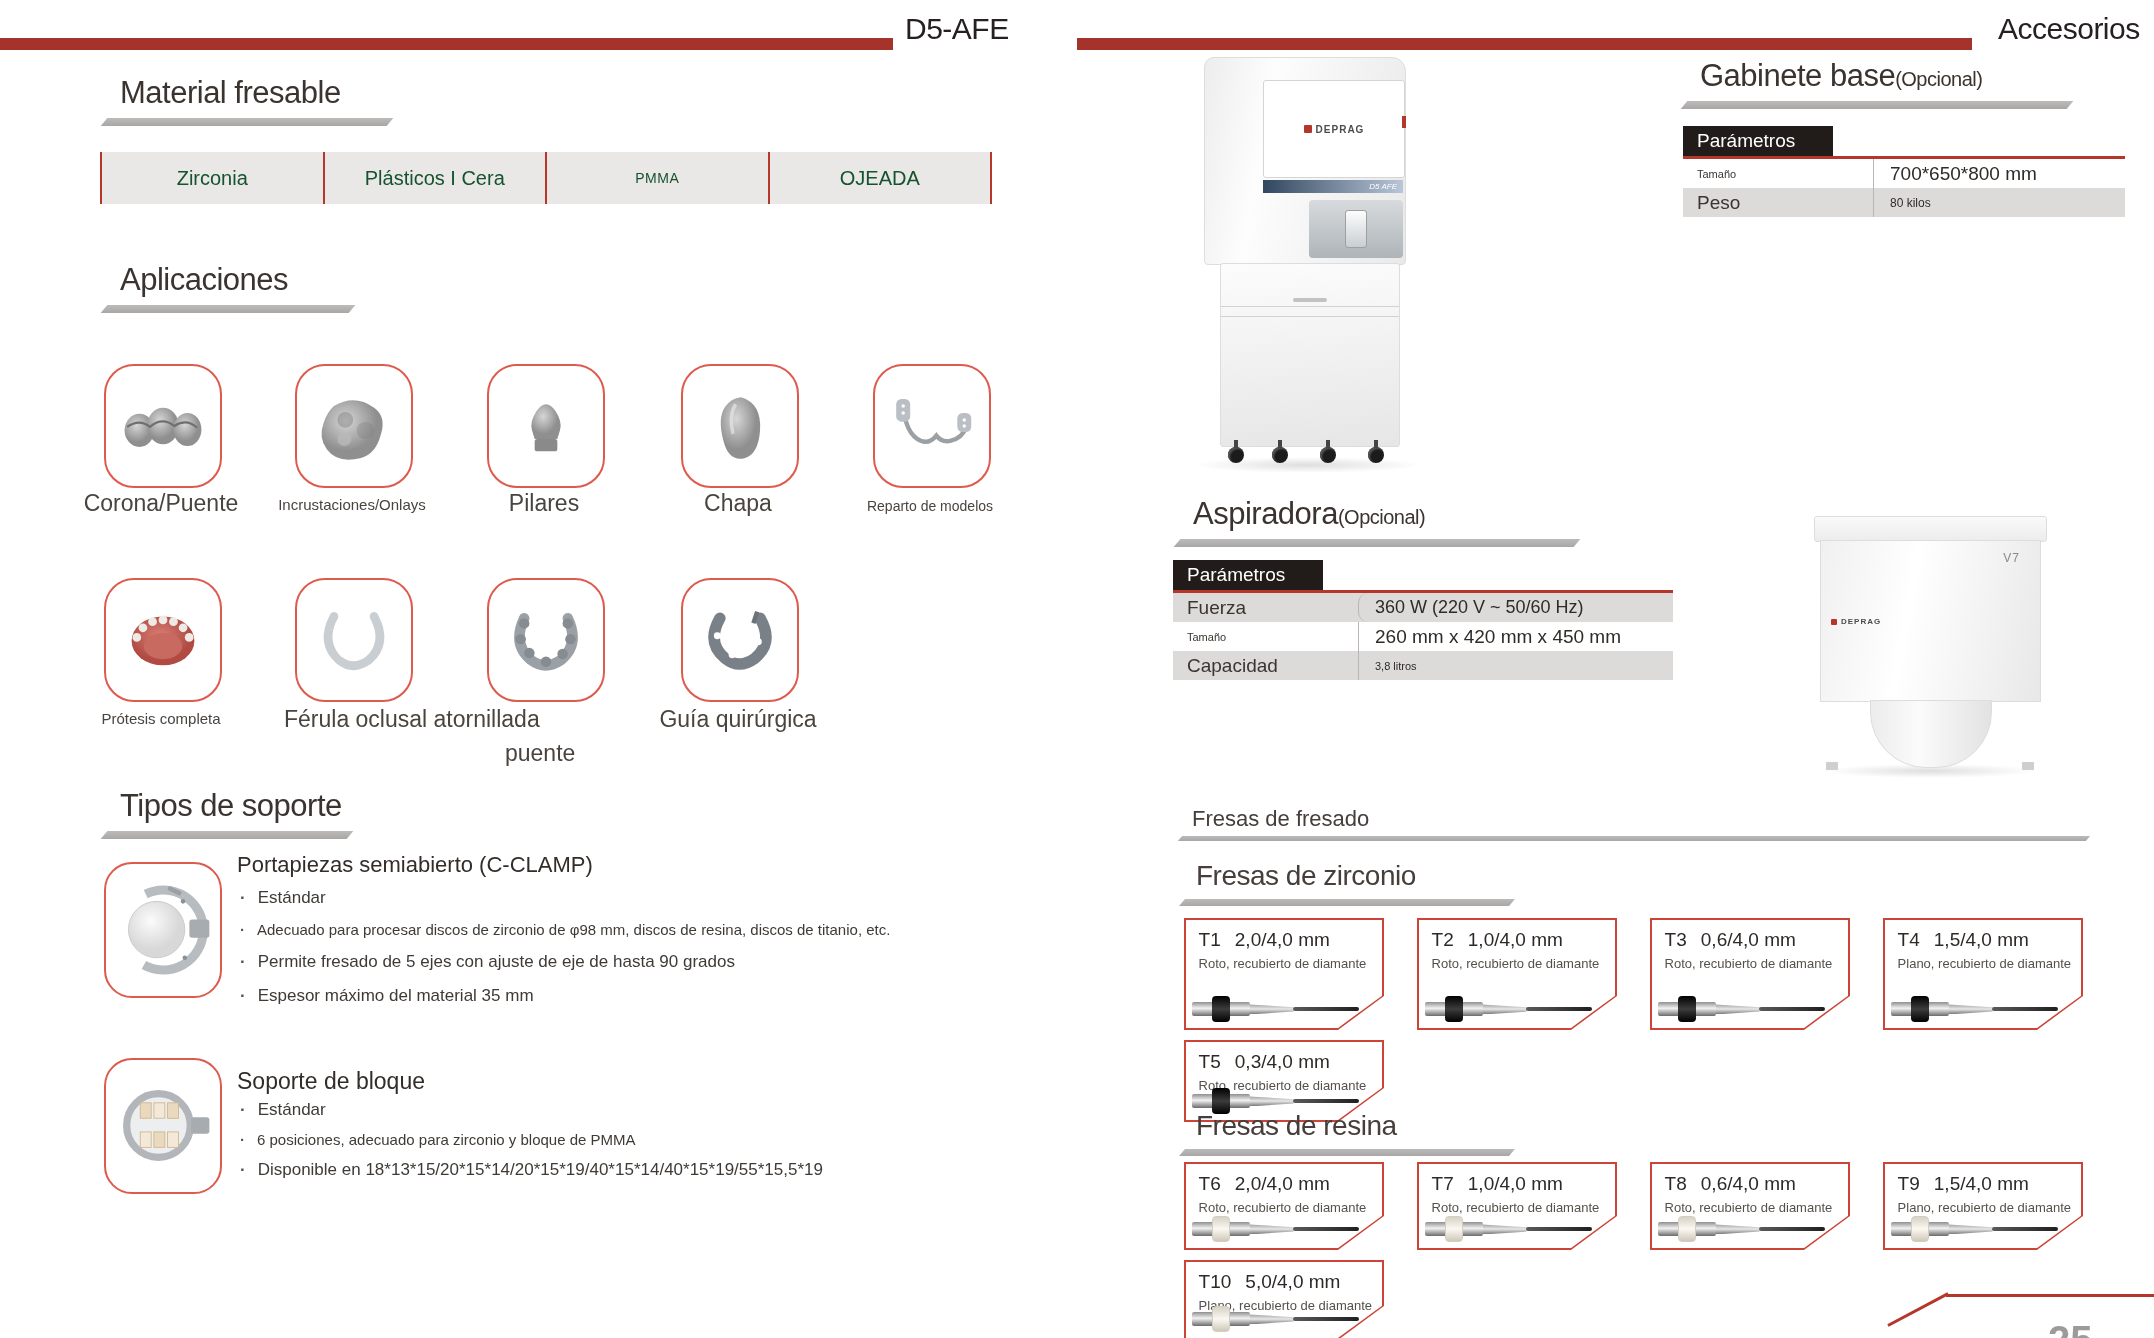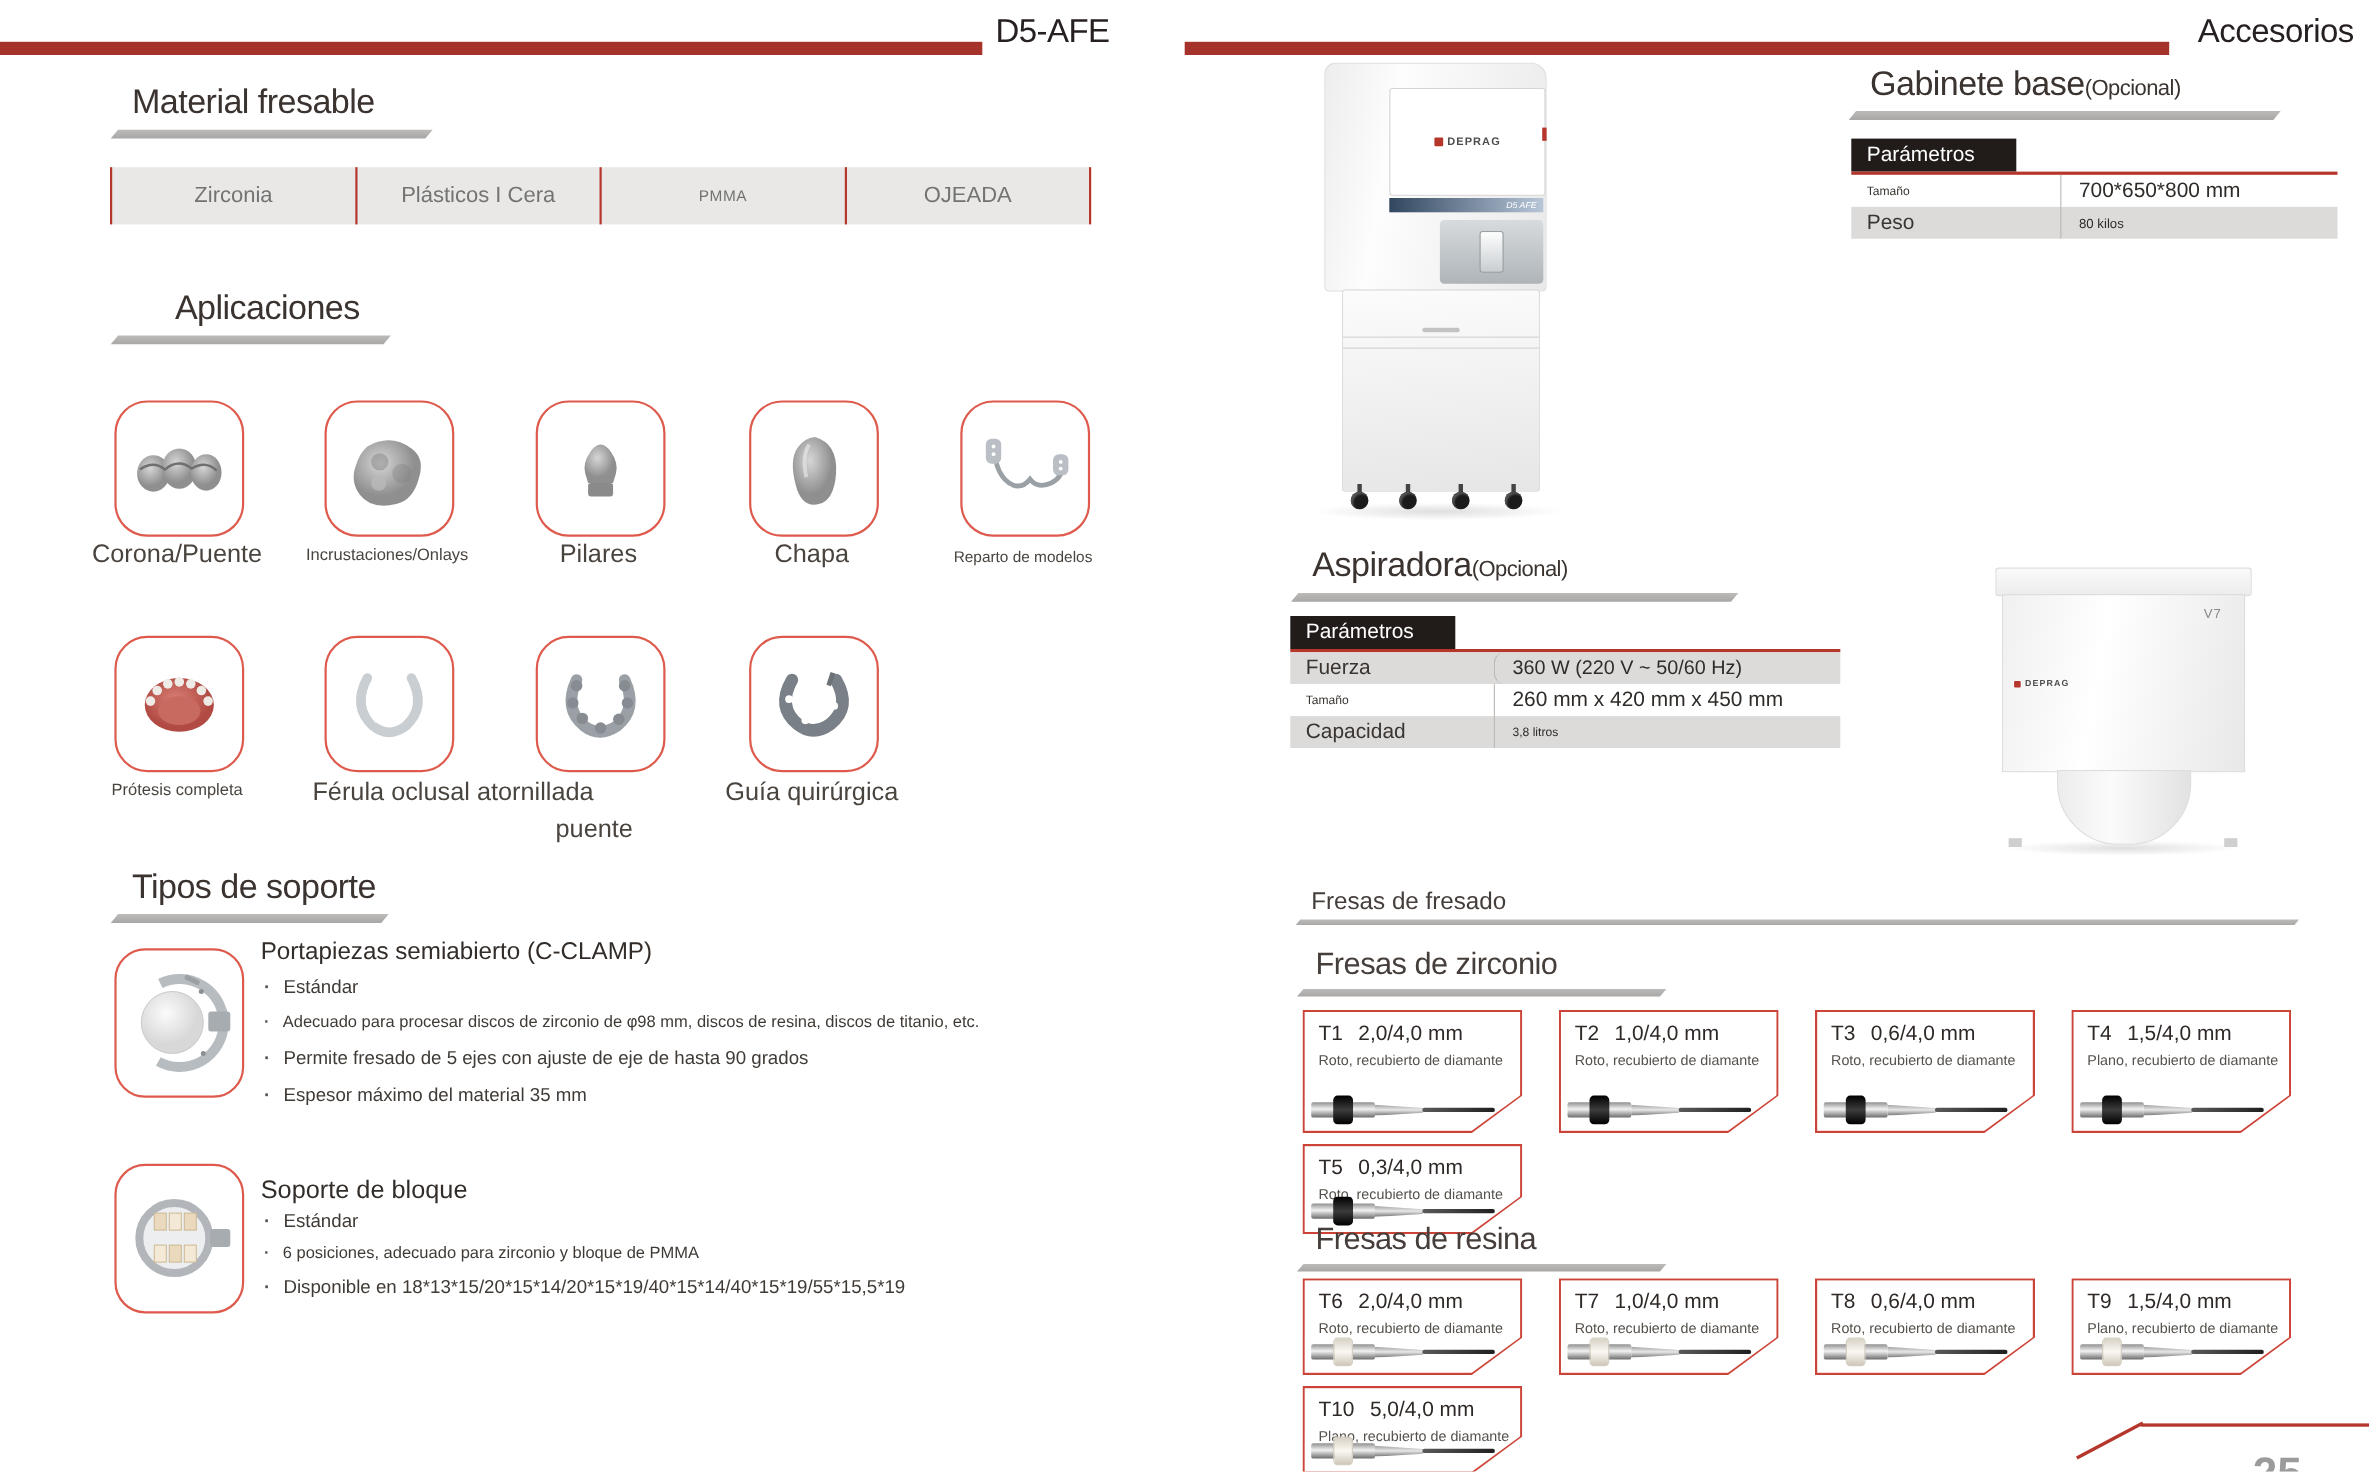--- a/index.html
+++ b/index.html
@@ -20,21 +20,21 @@
   .sec-suffix{font-size:20px;}
   .sec-bar{position:absolute;height:8px;background:linear-gradient(#bdbbb9,#a9a7a5);transform:skewX(-40deg);}
   .sec-bar.thin{height:5px;}
   .sub-txt{position:absolute;font-size:28px;color:#453E3A;letter-spacing:-0.5px;white-space:nowrap;}
   .minor-txt{position:absolute;font-size:22px;color:#453E3A;white-space:nowrap;}
 
   
   #material-table{position:absolute;left:100px;top:152px;width:890px;height:52px;display:flex;
     border-right:2px solid var(--line-red);}
   .mcell{flex:1;background:var(--cell-gray);border-left:2px solid var(--line-red);
-    display:flex;align-items:center;justify-content:center;font-size:20px;color:#737373;}
+    display:flex;align-items:center;justify-content:center;font-size:20px;color:#14532d;}
   .mcell:nth-child(3){font-size:14px;letter-spacing:0.5px;}
 
   
   .appcard{position:absolute;width:114px;height:120px;border:2px solid var(--app-border);
     border-radius:30px;background:#fff;display:flex;align-items:center;justify-content:center;}
   .applabel{position:absolute;text-align:center;color:#4A443F;white-space:nowrap;}
   .lab-big{font-size:23px;} .lab-med{font-size:15px;} .lab-sm{font-size:14px;}
 
   
   .supcard{position:absolute;width:114px;height:132px;border:2px solid var(--app-border);
@@ -138,21 +138,21 @@
 
   <div class="sec-txt" style="left:120px;top:75px;">Material fresable</div>
   <div class="sec-bar" style="left:104px;top:118px;width:286px;"></div>
   <div id="material-table">
       <div class="mcell">Zirconia</div>
       <div class="mcell">Plásticos I Cera</div>
       <div class="mcell">PMMA</div>
       <div class="mcell">OJEADA</div>
     </div>
 
-  <div class="sec-txt" style="left:120px;top:262px;margin-left:39px;">Aplicaciones</div>
+  <div class="sec-txt" style="left:120px;top:262px;">Aplicaciones</div>
   <div class="sec-bar" style="left:104px;top:305px;width:248px;"></div>
 
   <div class="appcard" style="left:104px;top:364px;">
     <svg width="96" height="82" viewBox="0 0 110 90">
       <defs>
           <radialGradient id="g1" cx="40%" cy="35%">
             <stop offset="0%" stop-color="#d6d6d6"></stop>
             <stop offset="100%" stop-color="#8f8f8f"></stop>
           </radialGradient>
         </defs>

